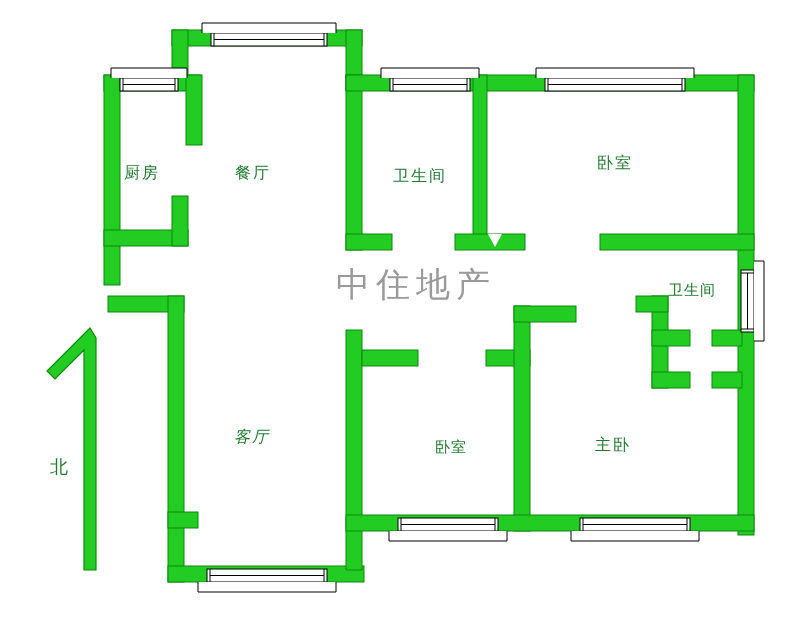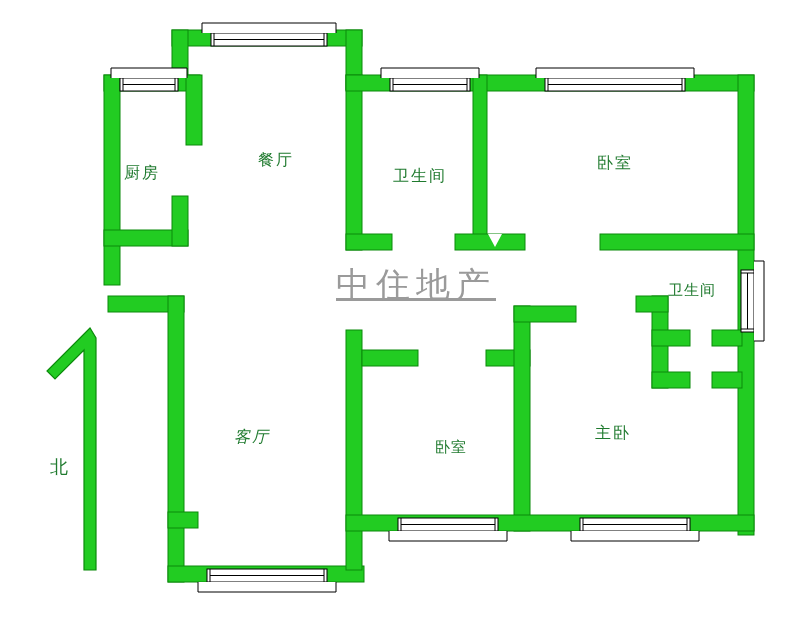--- a/index.html
+++ b/index.html
@@ -50,21 +50,20 @@
   #watermark {
     position: absolute;
     left: 336px;
     top: 262px;
     font-size: 34px;
     letter-spacing: 6px;
     color: #9a9a9a;
     font-family: "DejaVu Sans", "Liberation Sans", sans-serif;
     white-space: nowrap;
     user-select: none;
-    text-decoration: underline;
   }
 </style>
 </head>
 <body>
 
 <div id="floorplan-root">
 
   <svg id="plan-svg" viewBox="0 0 800 625" xmlns="http://www.w3.org/2000/svg">
     <g id="walls-group">
         <rect x="172" y="30" width="190" height="16" fill="#22cc22" stroke="#0a8a0a" stroke-width="1" id="w-top-dining"></rect>
@@ -162,24 +161,24 @@
       </g>
     <g id="compass-group">
       <polygon points="96,338 96,570 84,570 84,350 55,379 47,371 90,328" fill="#22cc22" stroke="#0a8a0a" stroke-width="1.2"></polygon>
     </g>
   </svg>
 
   <div id="watermark">中住地产</div>
 
   <div id="labels-layer">
       <div class="room-label" style="left: 124px; top: 165px;">厨房</div>
-      <div class="room-label" style="left: 235px; top: 152px; margin-left: 23px;">餐厅</div>
+      <div class="room-label" style="left: 235px; top: 165px;">餐厅</div>
       <div class="room-label" style="left: 393px; top: 168px;">卫生间</div>
       <div class="room-label" style="left: 597px; top: 155px;">卧室</div>
       <div class="room-label" style="left: 234px; top: 429px; font-style: italic;">客厅</div>
       <div class="room-label small" style="left: 668px; top: 283px;">卫生间</div>
       <div class="room-label small" style="left: 435px; top: 440px;">卧室</div>
-      <div class="room-label" style="left: 595px; top: 425px;">主卧</div>
+      <div class="room-label" style="left: 595px; top: 437px;">主卧</div>
     </div>
 
   <div class="compass-label" style="left:50px; top:455px;">北</div>
 
 </div>
 
 </body></html>

